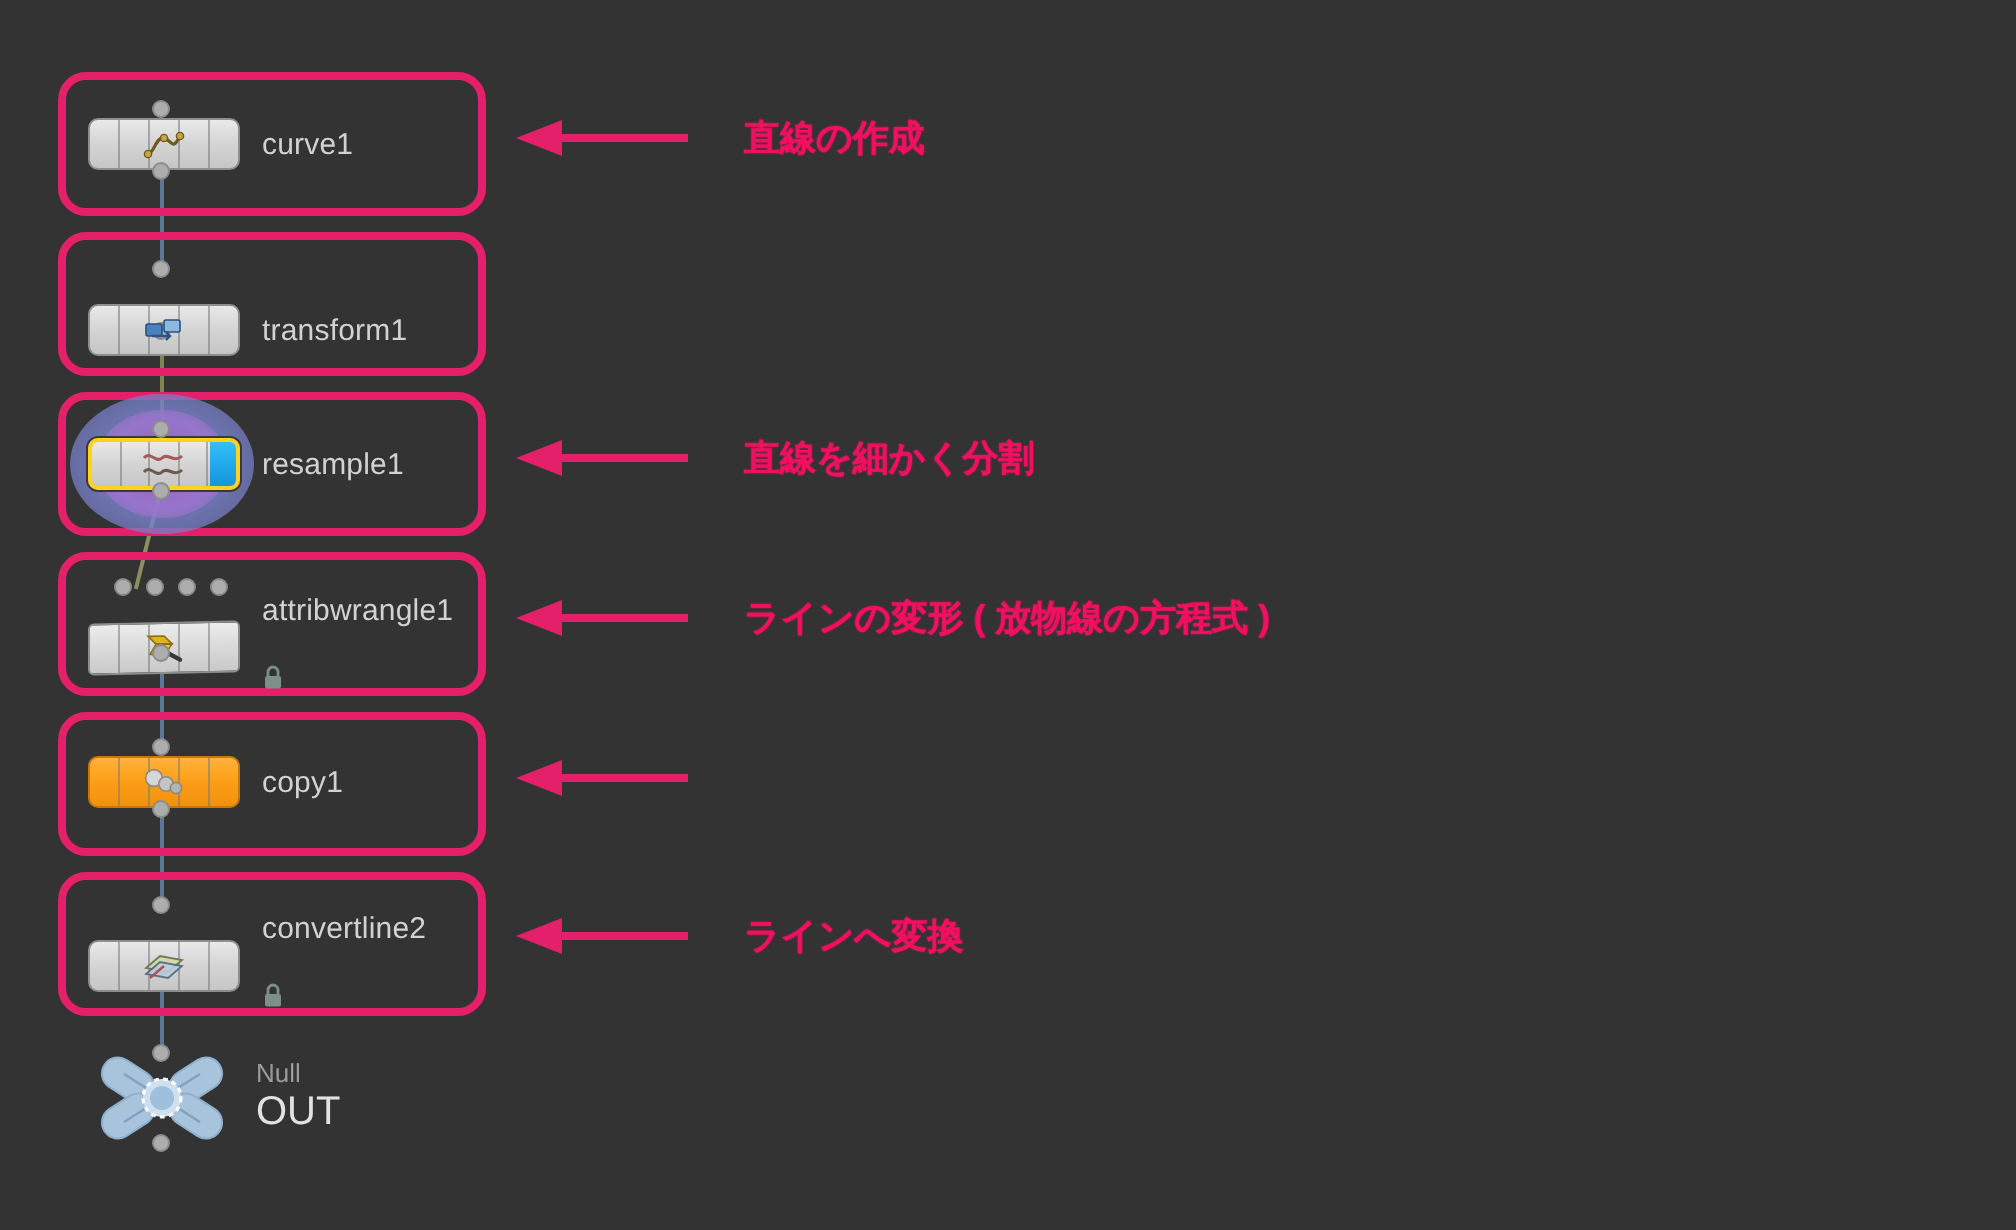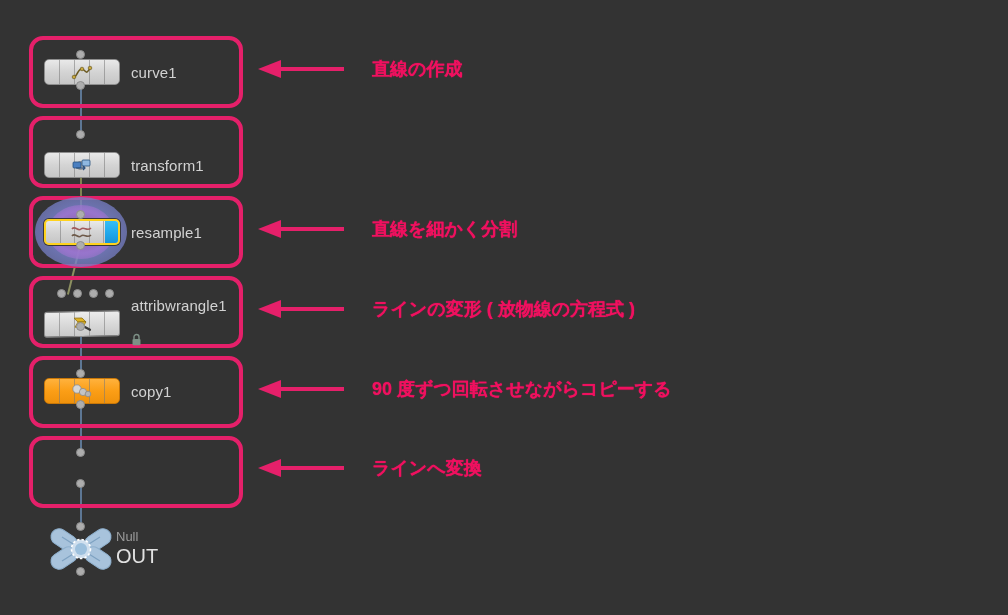--- a/index.html
+++ b/index.html
@@ -273,38 +273,65 @@
           <circle cx="13" cy="9" r="3.6" fill="#c4c4c4" stroke="#8a8a8a" stroke-width=".8"></circle>
           <circle cx="18" cy="11" r="2.8" fill="#b4b4b4" stroke="#8a8a8a" stroke-width=".8"></circle>
         </svg>
       </div>
     </div>
     <div class="node-label">copy1</div>
   </div>
   <div class="conn" style="left:76px;top:369px;"></div>
   <div class="conn" style="left:76px;top:400px;"></div>
 
+  <div class="node-row" style="left:44px;top:457px;">
+    <div class="node-body">
+      <div class="ribs">
+          <i></i>
+          <i></i>
+          <i></i>
+          <i></i>
+          <i></i>
+        </div>
+      <div class="node-icon">
+        <svg width="24" height="17" viewBox="0 0 24 17">
+          <path d="M3 9 L10 3 L21 5 L14 11 Z" fill="#cfd9b0" stroke="#6f7a4f" stroke-width=".9"></path>
+          <path d="M3 12 L10 6 L21 8 L14 14 Z" fill="#b9cde0" stroke="#4f6a7a" stroke-width=".9" opacity=".9"></path>
+          <path d="M5 14 L12 8" stroke="#b05050" stroke-width="1.2"></path>
+        </svg>
+      </div>
+    </div>
+    <div class="label-stack">
+      <div class="node-label" style="margin-left:0;">convertline2</div>
+      <div class="lock-icon">
+        <svg width="11" height="13" viewBox="0 0 11 13">
+          <path d="M3 6 V4 a2.5 2.5 0 0 1 5 0 V6" fill="none" stroke="#7d9086" stroke-width="1.4"></path>
+          <rect x="1.5" y="6" width="8" height="6.2" rx="1" fill="#7d9086"></rect>
+        </svg>
+      </div>
+    </div>
+  </div>
   <div class="conn" style="left:76px;top:448px;"></div>
   <div class="conn" style="left:76px;top:479px;"></div>
 
   <div class="null-node" style="left:48px;top:525px;display:flex;align-items:center;">
     <div style="width:66px;height:48px;position:relative;">
       <svg width="66" height="48" viewBox="0 0 66 48">
         <g fill="#a8c3dc" stroke="#8fb0cd" stroke-width="1">
           <rect x="2" y="7" width="28" height="16" rx="8" transform="rotate(33 16 15)"></rect>
           <rect x="36" y="7" width="28" height="16" rx="8" transform="rotate(-33 50 15)"></rect>
           <rect x="2" y="25" width="28" height="16" rx="8" transform="rotate(-33 16 33)"></rect>
           <rect x="36" y="25" width="28" height="16" rx="8" transform="rotate(33 50 33)"></rect>
         </g>
         <path d="M14 12 L52 36 M52 12 L14 36" stroke="#7ea2c2" stroke-width="1.2" fill="none"></path>
         <circle cx="33" cy="24" r="9.5" fill="#cfdfee" stroke="#ffffff" stroke-width="1.6" stroke-dasharray="2.4 2.1"></circle>
         <circle cx="33" cy="24" r="6" fill="#9cc0dd"></circle>
       </svg>
     </div>
-    <div style="margin-left:2px;">
+    <div style="margin-left:14px;">
       <div class="null-label-sub">Null</div>
       <div class="null-label-main">OUT</div>
     </div>
   </div>
   <div class="conn" style="left:76px;top:522px;"></div>
   <div class="conn" style="left:76px;top:567px;"></div>
 
   <div class="anno" style="left:258px;top:58px;">
     <div class="arrow-wrap">
       <div class="arrow-head"></div>
@@ -328,21 +355,20 @@
         <div class="arrow-shaft"></div>
     </div>
     <div class="anno-text">直線を細かく分割</div>
   </div>
 
   <div class="anno" style="left:258px;top:378px;">
     <div class="arrow-wrap">
       <div class="arrow-head"></div>
         <div class="arrow-shaft"></div>
     </div>
-    <div class="anno-text">90 度ずつ回転させながらコピーする</div>
   </div>
 
   <div class="anno" style="left:258px;top:457px;">
     <div class="arrow-wrap">
       <div class="arrow-head"></div>
         <div class="arrow-shaft"></div>
     </div>
     <div class="anno-text">ラインへ変換</div>
   </div>
 

